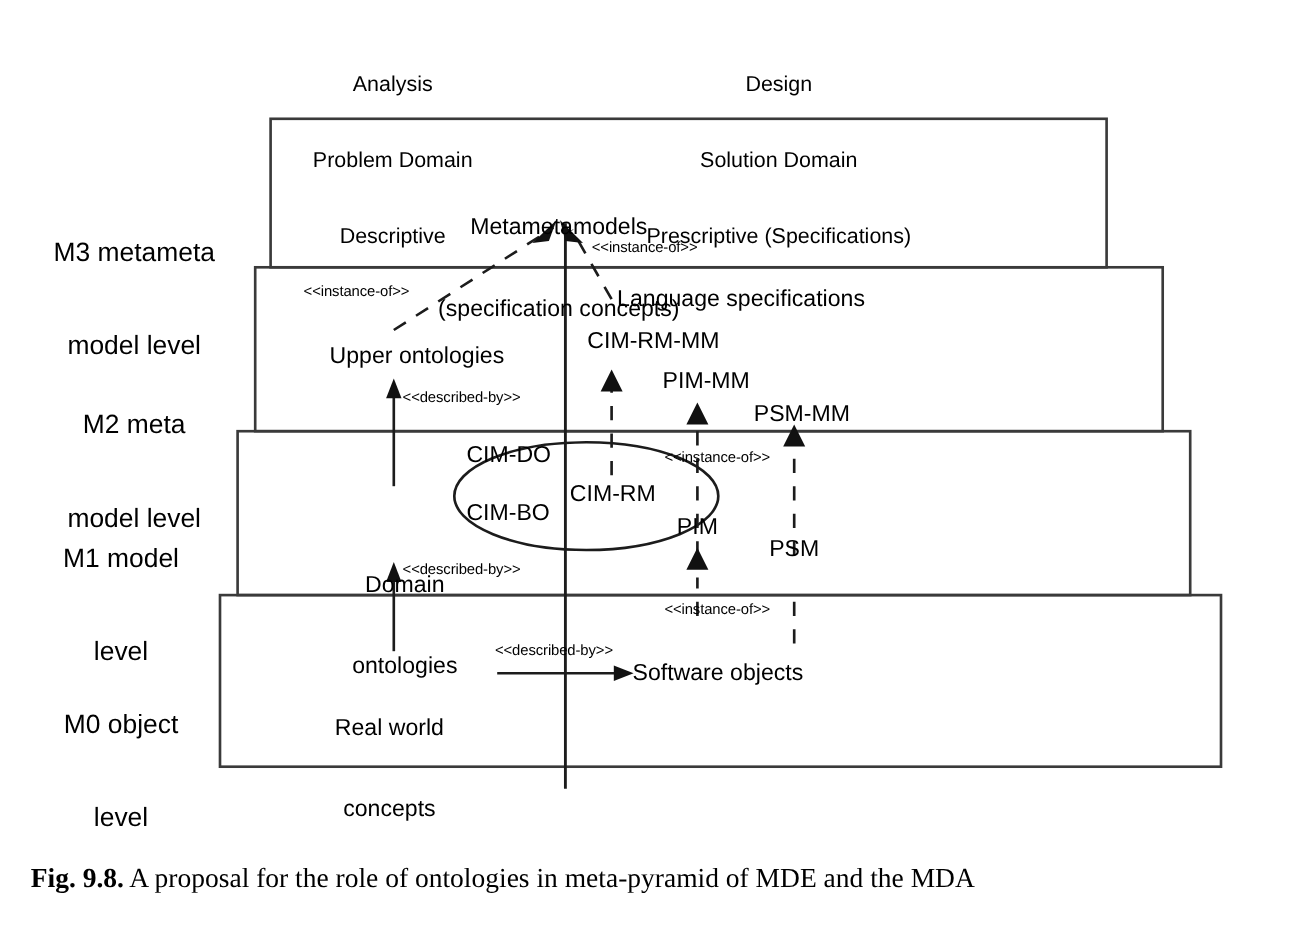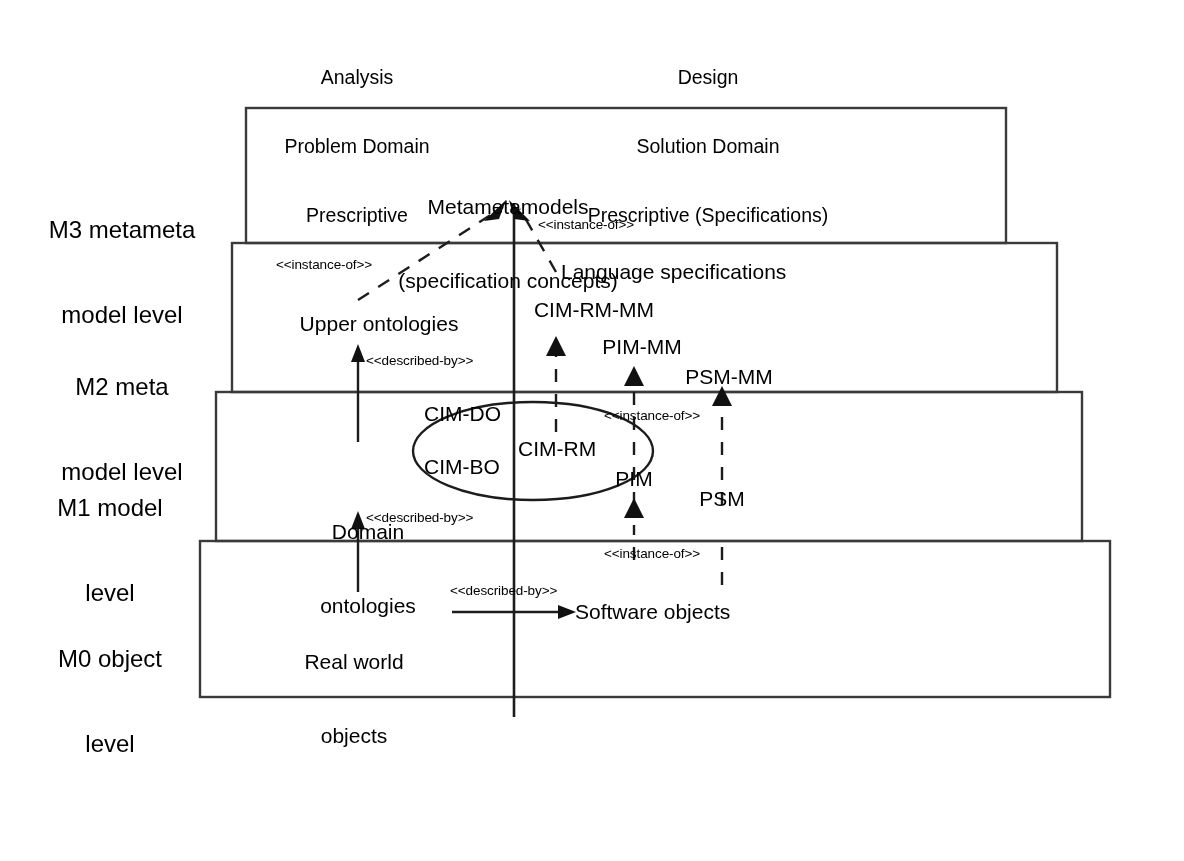--- a/index.html
+++ b/index.html
@@ -130,21 +130,21 @@
 
     <g>
       <line x1="452" y1="612" x2="566" y2="612" stroke="#1c1c1c" stroke-width="2.4"></line>
       <path d="M 576,612 L 558,605 L 558,619 z" fill="#111111"></path>
     </g>
   </svg>
 
   <div class="txt hdr" style="left:357px; top:20px;">
     <div>Analysis</div>
     <div>Problem Domain</div>
-    <div>Prescriptive</div>
+    <div>Descriptive</div>
   </div>
 
   <div class="txt hdr" style="left:708px; top:20px;">
     <div>Design</div>
     <div>Solution Domain</div>
     <div>Prescriptive (Specifications)</div>
   </div>
 
   <div class="txt level-label" style="left:122px; top:159px;">
     <div>M3 metameta</div>
@@ -205,19 +205,22 @@
   <div class="txt stereo left" style="left:604px; top:408px;">&lt;&lt;instance-of&gt;&gt;</div>
 
   <div class="txt stereo left" style="left:366px; top:510px;">&lt;&lt;described-by&gt;&gt;</div>
 
   <div class="txt stereo left" style="left:604px; top:546px;">&lt;&lt;instance-of&gt;&gt;</div>
 
   <div class="txt stereo left" style="left:450px; top:583px;">&lt;&lt;described-by&gt;&gt;</div>
 
   <div class="txt node center" style="left:354px; top:600px;">
     <div>Real world</div>
-    <div>objects</div>
+    <div>concepts</div>
   </div>
 
   <div class="txt node left" style="left:575px; top:600px;">Software objects</div>
 
+  <div class="caption">
+    <b>Fig. 9.8.</b><span> A proposal for the role of ontologies in meta-pyramid of MDE and the MDA</span>
+  </div>
 
 </div>
 
 </body></html>

